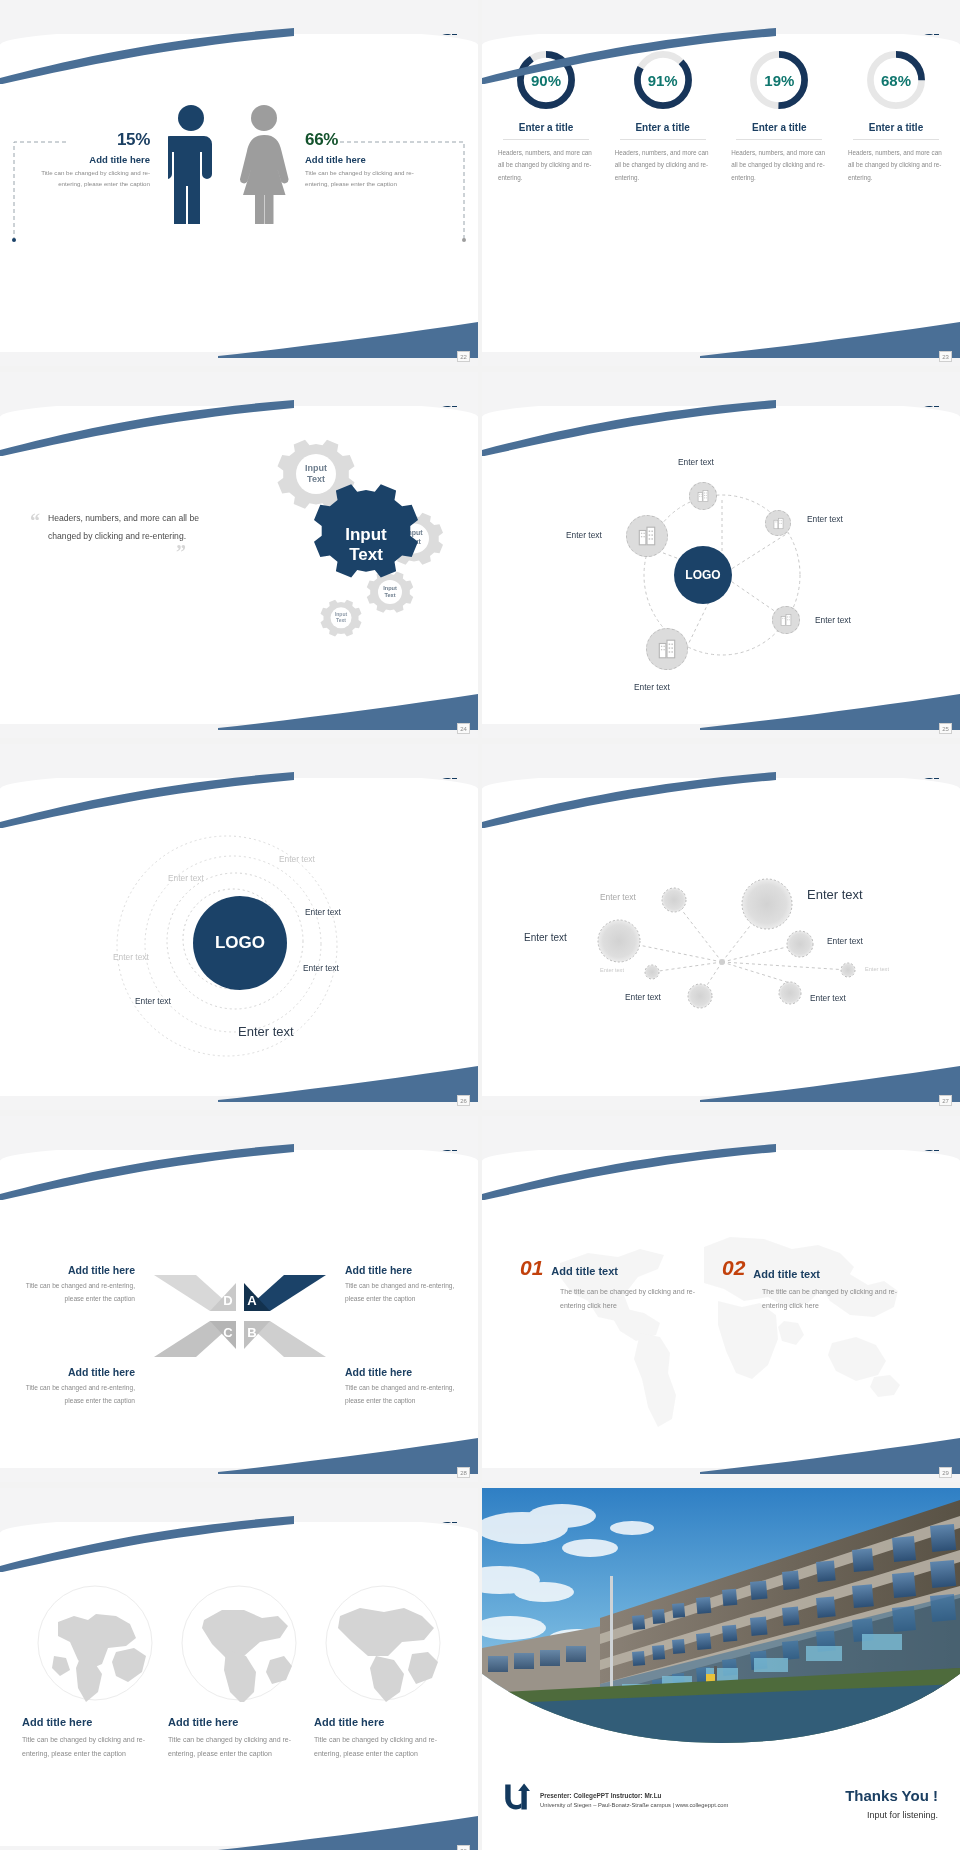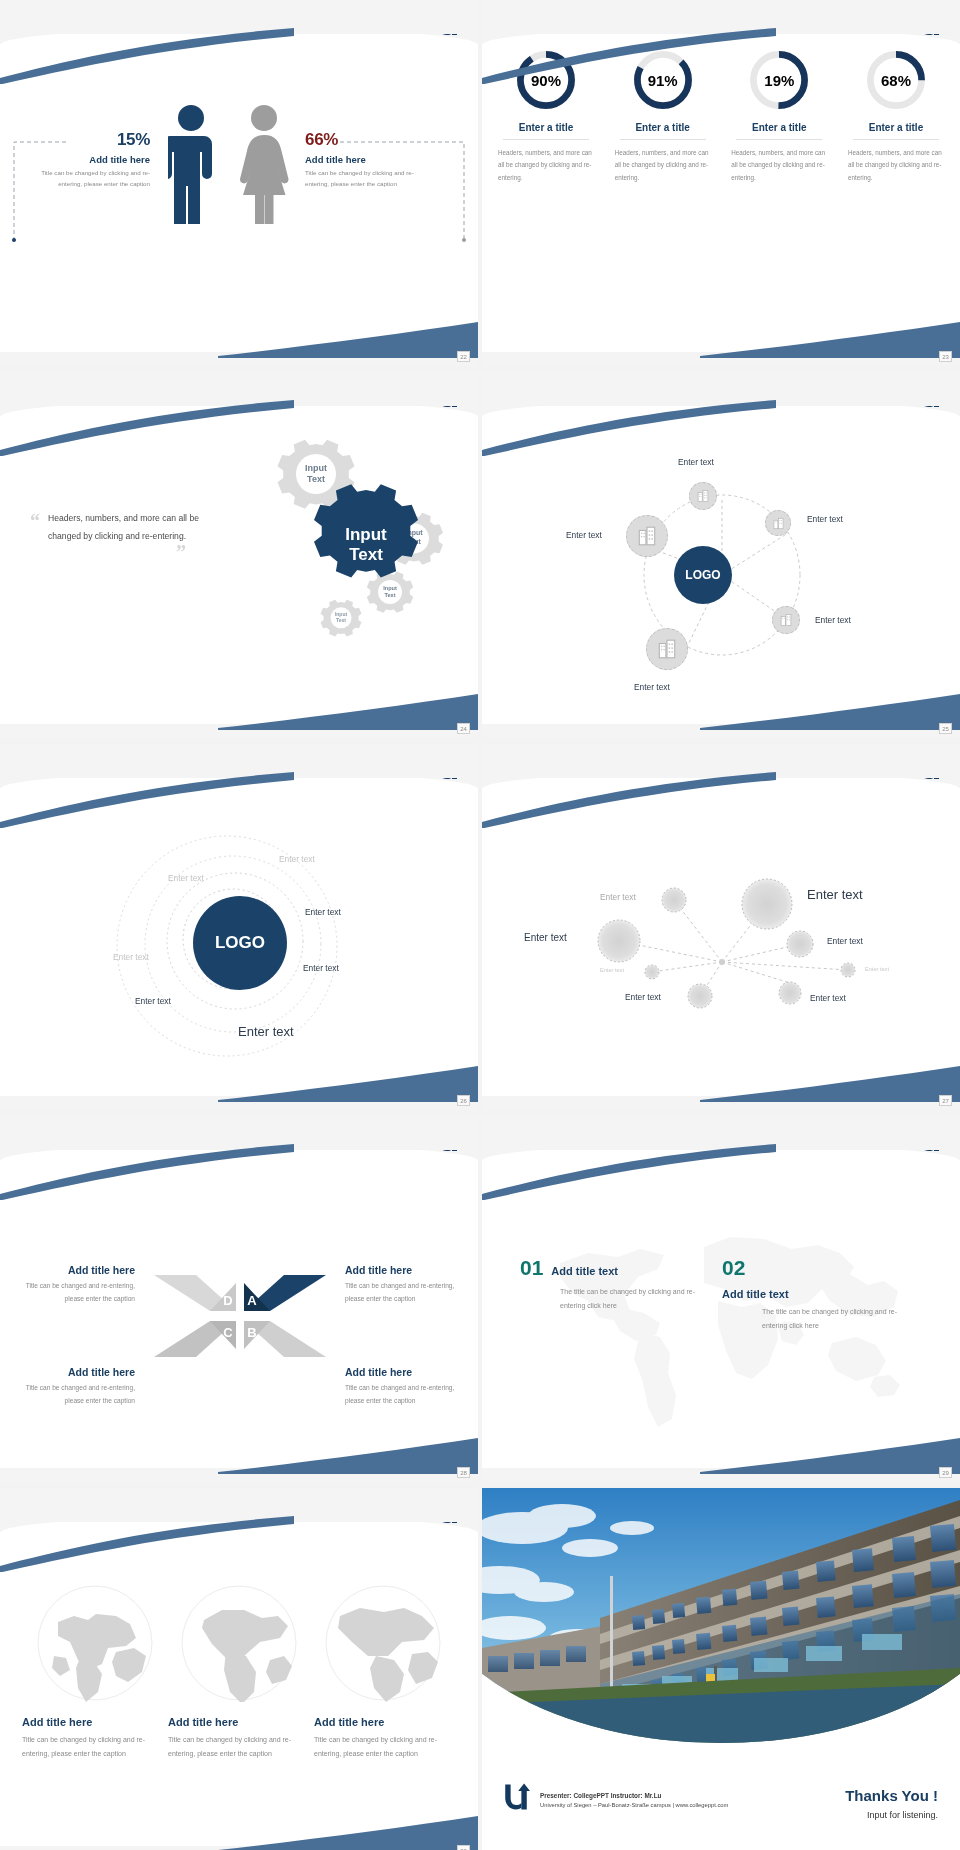--- a/index.html
+++ b/index.html
@@ -45,31 +45,31 @@
     width: 13px; height: 11px; border: 1px solid #cfcfcf; background:#fafafa;
     font-size: 6px; color: #8c8c8c; text-align: center; line-height: 10px;
     z-index: 9;
   }
   .footer-strip { position:absolute; left:0; right:0; bottom:0; height:14px; background:#f4f4f5; z-index:4;}
 
   
   .s1-wrap { position: absolute; inset: 0; }
   .pct { font-size: 17px; font-weight: bold; letter-spacing: -.3px; }
   .pct.blue { color: #1b3f62; }
-  .pct.gray { color: #7f1d1d; }
+  .pct.gray { color: #14532d; }
   .addtitle { font-size: 9.5px; font-weight: bold; color: #1b3f62; margin-top: 4px; }
   .captxt { font-size: 6.2px; color: #8b8b8b; line-height: 1.75; margin-top: 3px; }
 
   
   .donut-row { position: absolute; top: 48px; left: 12px; right: 12px; display: flex; justify-content: space-between; }
   .donut-col { width: 104px; text-align: center; }
   .donut { position: relative; width: 64px; height: 64px; margin: 0 auto; }
   .donut .val {
     position: absolute; inset: 0; display: flex; align-items: center; justify-content: center;
-    font-size: 15px; font-weight: bold; color: #000000;
+    font-size: 15px; font-weight: bold; color: #0f766e;
   }
   .donut-title { font-size: 10px; font-weight: bold; color: #1b3f62; margin-top: 10px;
                  padding-bottom: 6px; border-bottom: 1px solid #e0e0e0; display:inline-block; width: 86px;}
   .donut-desc { font-size: 6.3px; color: #8b8b8b; line-height: 1.95; margin-top: 7px; text-align:left; padding-left:4px;}
 
   
   .quote-block { position: absolute; left: 30px; top: 138px; width: 190px; }
   .quote-mark { font-size: 20px; color: #d6d6d6; font-family: "Liberation Serif", serif; font-weight: bold;}
   .quote-txt { font-size: 8.6px; color: #4a4a4a; line-height: 2.05; }
 
@@ -86,21 +86,21 @@
     border-radius: 50%; background: #1b4268; color: #fff; display: flex;
     align-items: center; justify-content: center; font-weight: bold;
   }
   .icon-bubble { border-radius:50%; background:#dcdcdc; border:1px dashed #bdbdbd; display:flex; align-items:center; justify-content:center;}
 
   
   .q-title { font-size: 10.5px; font-weight: bold; color: #1b3f62; }
   .q-desc { font-size: 6.6px; color: #8b8b8b; line-height: 1.95; margin-top: 4px; }
 
   
-  .num-big { font-size: 21px; font-weight: bold; color: #0f766e; }
+  .num-big { font-size: 21px; font-weight: bold; font-style: italic; color: #c2410c; }
   .num-title { font-size: 11px; font-weight: bold; color: #1b3f62; }
   .num-desc { font-size: 7px; color: #8b8b8b; line-height: 2.0; margin-top: 5px; }
 
   
   .globe-col { width: 130px; }
   .g-title { font-size: 11px; font-weight: bold; color: #1b3f62; }
   .g-desc { font-size: 7px; color: #8b8b8b; line-height: 1.95; margin-top: 5px; }
 
   
   .thanks-slide { background:#fff; }
@@ -600,21 +600,21 @@
     </svg>
 
     <div style="position:absolute;left:38px;top:140px;width:185px;">
       <div style="display:flex;align-items:baseline;gap:8px;">
         <div class="num-big">01</div>
         <div class="num-title">Add title text</div>
       </div>
       <div class="num-desc" style="padding-left:40px;">The title can be changed by clicking and re-entering click here</div>
     </div>
     <div style="position:absolute;left:240px;top:140px;width:195px;">
-      <div style="display:flex;align-items:flex-start;gap:8px;flex-direction:column;">
+      <div style="display:flex;align-items:flex-end;gap:8px;">
         <div class="num-big">02</div>
         <div class="num-title">Add title text</div>
       </div>
       <div class="num-desc" style="padding-left:40px;">The title can be changed by clicking and re-entering click here</div>
     </div>
 
     <div class="footer-strip"></div>
     <div class="pagenum">29</div>
   </div>
 

